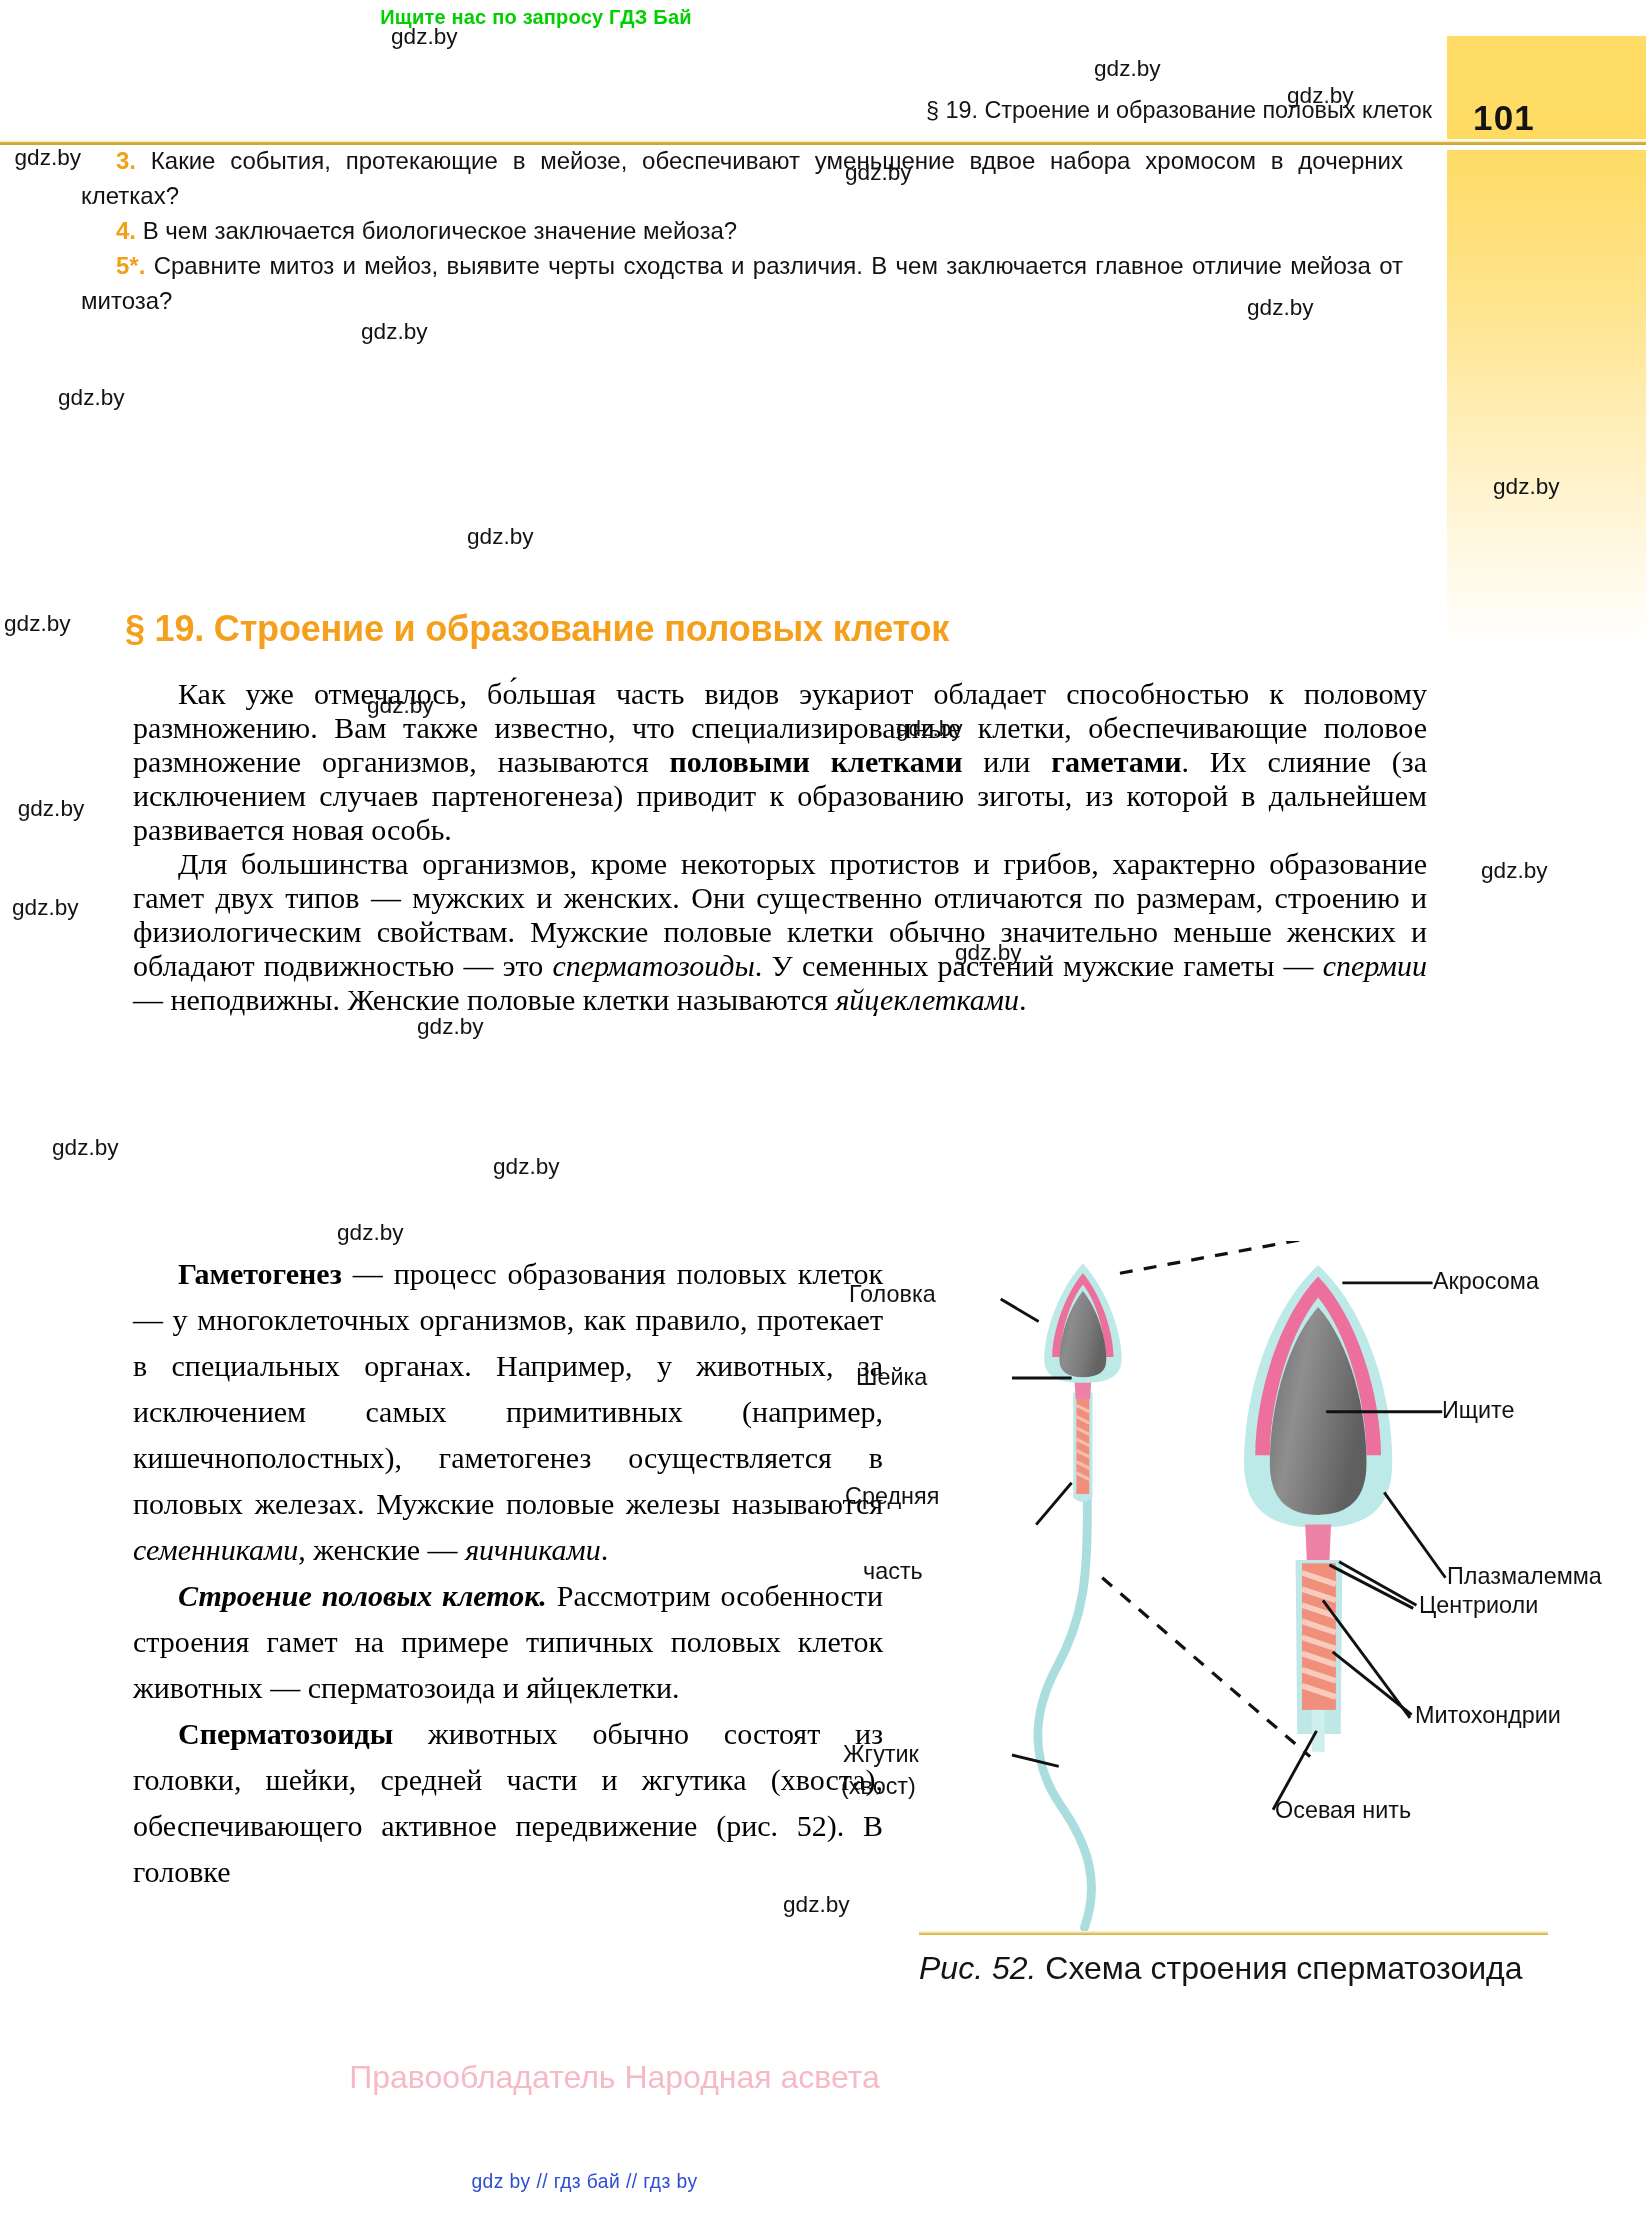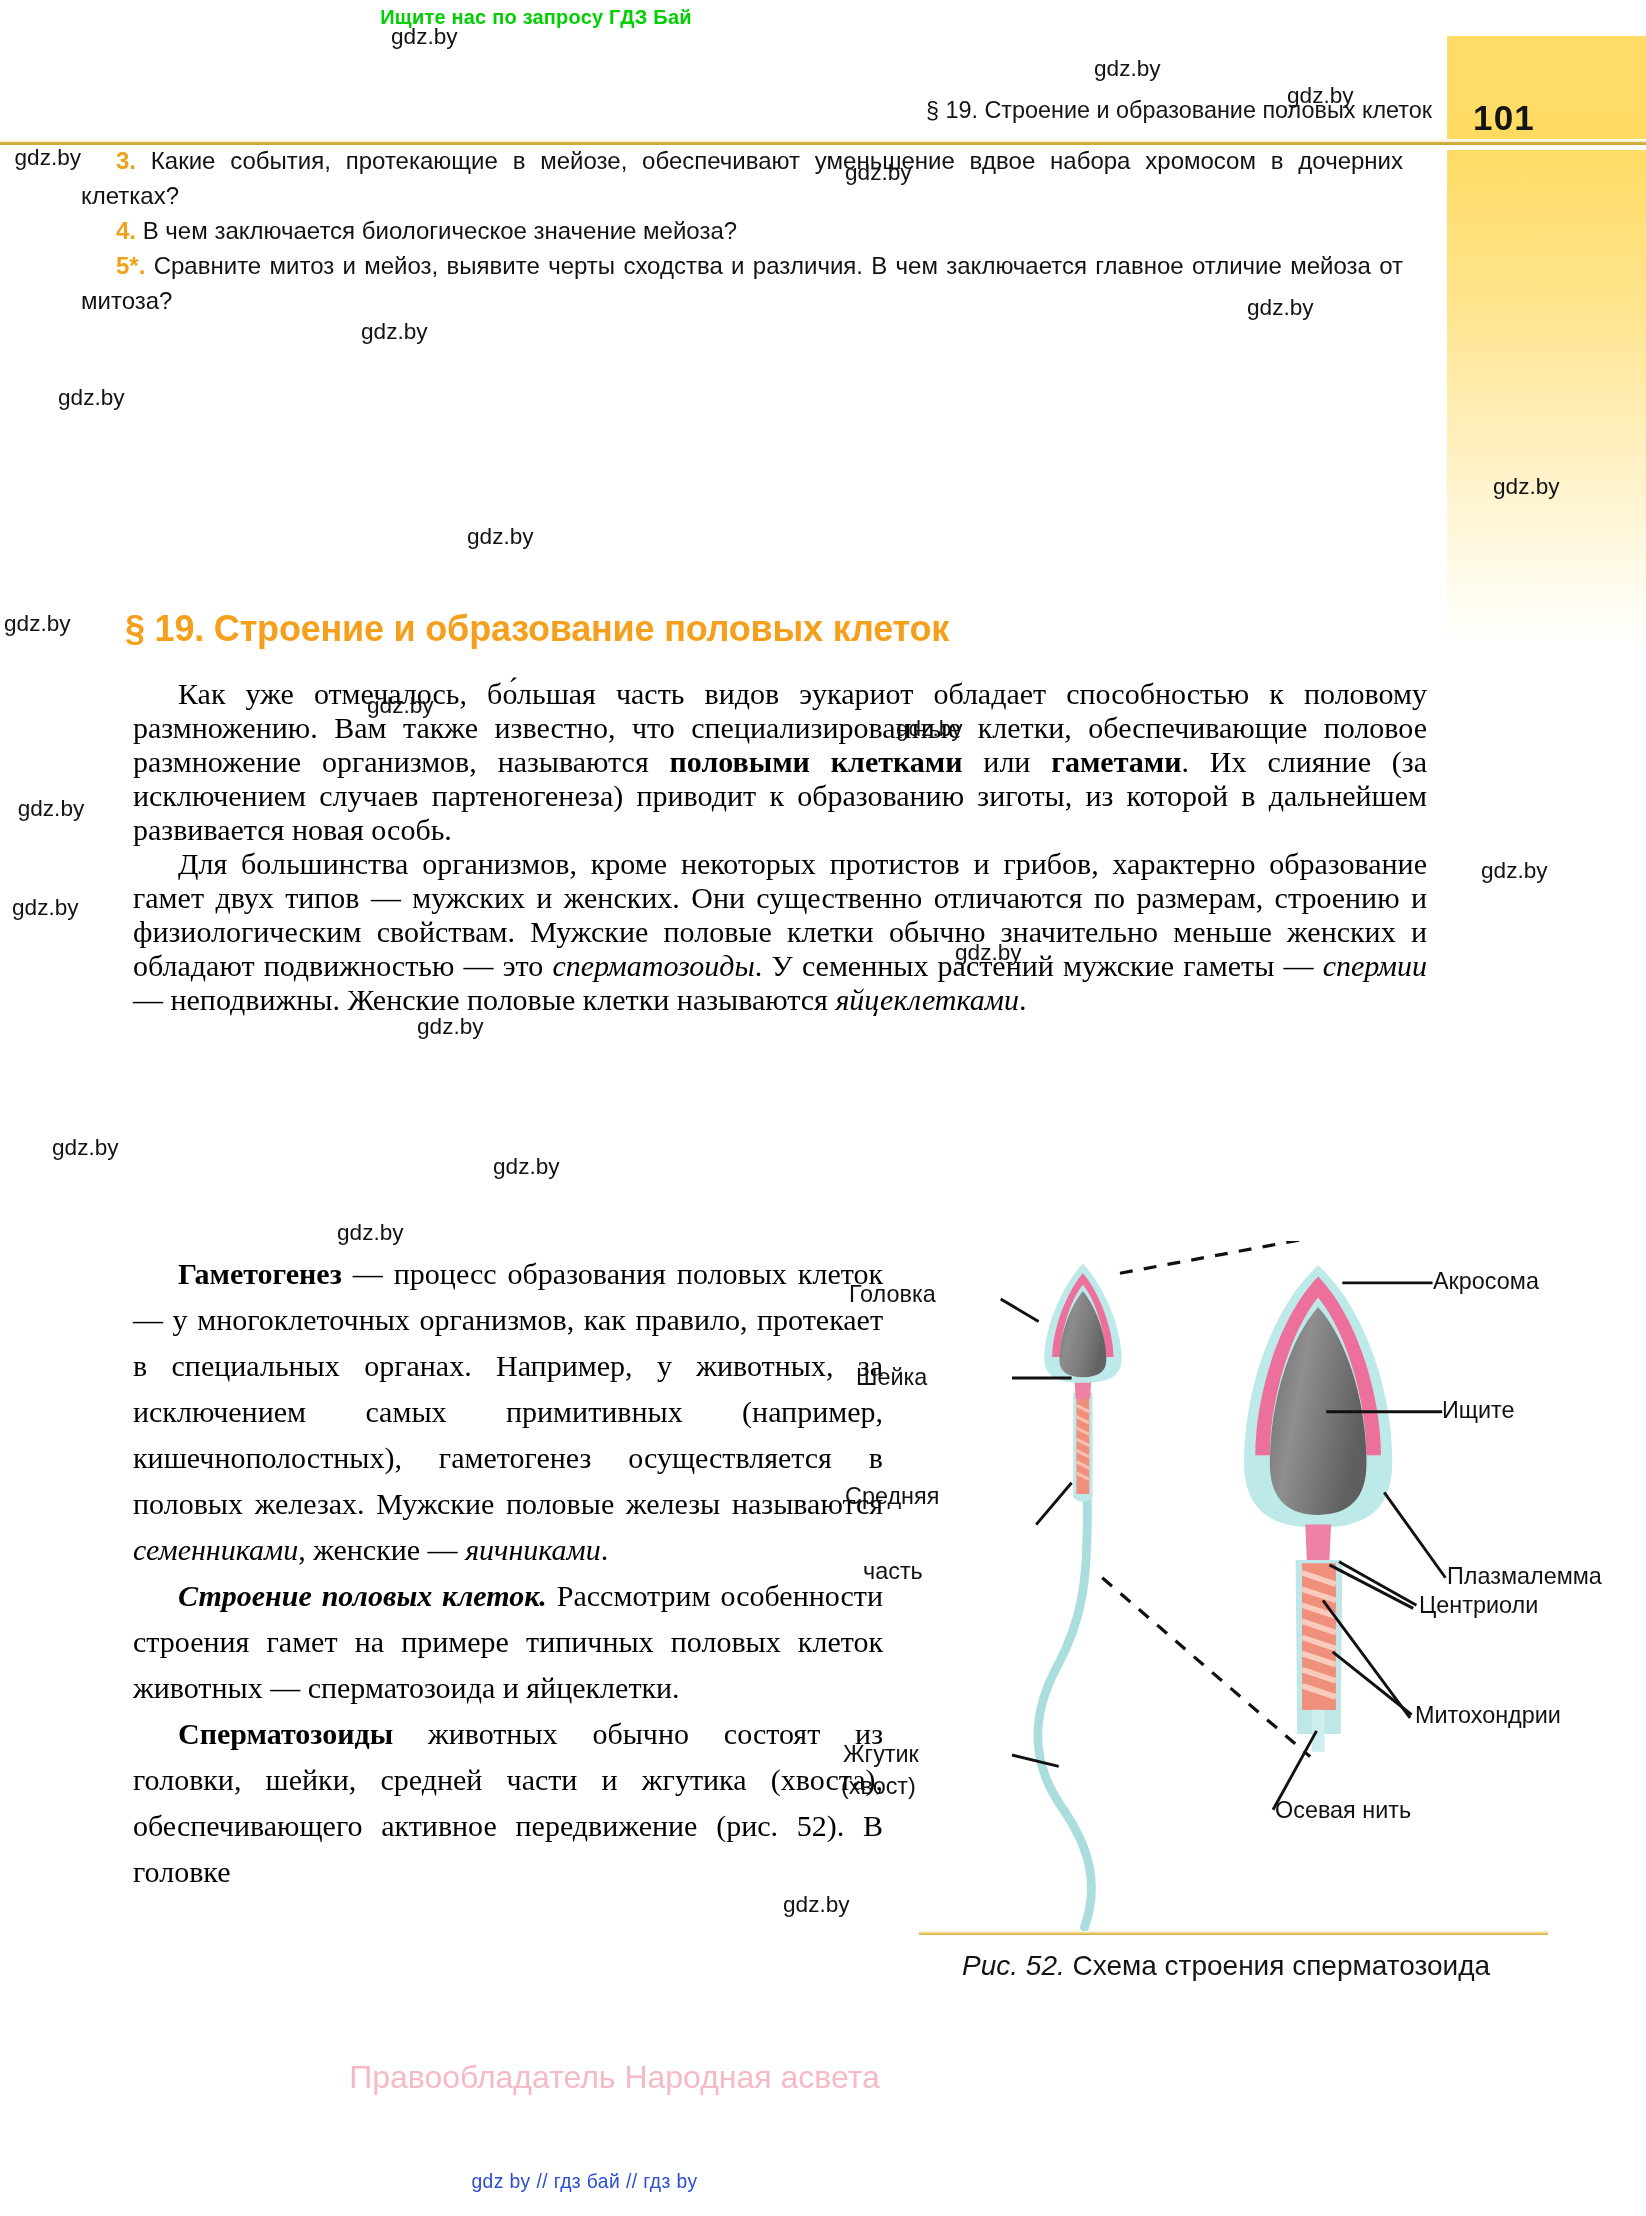--- a/index.html
+++ b/index.html
@@ -147,25 +147,25 @@
   .fig-rule {
     position: absolute;
     left: 919px;
     top: 1931px;
     width: 629px;
     height: 4px;
     background: linear-gradient(180deg, #fefdf2 0%, #e9cf7c 50%, #d2ab3a 100%);
   }
   .fig-caption {
     position: absolute;
-    left: 962px;
+    left: 919px;
     top: 1950px;
     width: 645px;
     font-family: "Liberation Sans", sans-serif;
-    font-size: 28px;
+    font-size: 32px;
     color: #141414;
   }
   .fig-caption i { font-style: italic; }
   .fig-label {
     position: absolute;
     font-family: "Liberation Sans", sans-serif;
     font-size: 23.4px;
     color: #111111;
     white-space: nowrap;
   }

